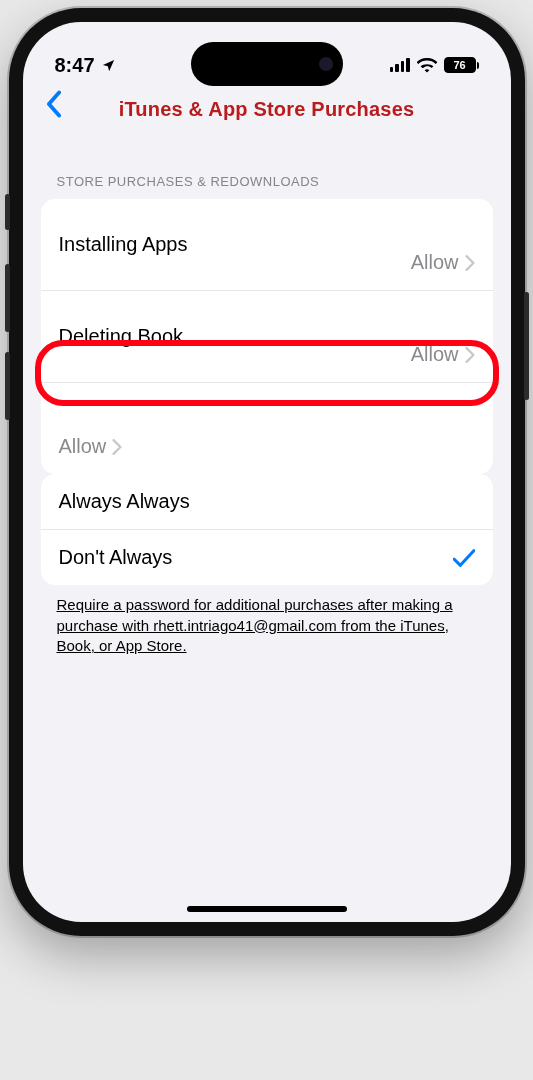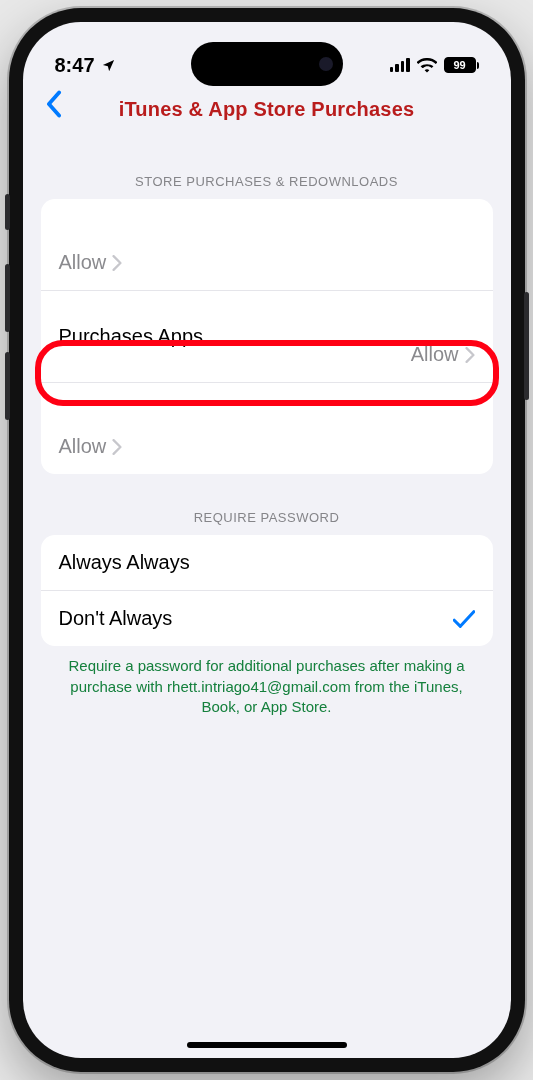--- a/index.html
+++ b/index.html
@@ -7,28 +7,27 @@
       font-family: -apple-system, 'SF Pro Text', 'Helvetica Neue', Helvetica, Arial, sans-serif;
       background: #e8e8e8;
       display: flex;
       justify-content: center;
       align-items: flex-start;
       width: 533px;
       height: 1080px;
     }
     .device {
       width: 516px;
-      height: 1064px;
+      height: 928px;
       background: #111;
       border-radius: 72px;
       padding: 14px;
       position: relative;
       box-shadow: 0 0 0 2px rgba(0,0,0,.2), 0 20px 50px rgba(0,0,0,.3);
       margin-top: 8px;
-      text-align: center;
     }
     .side-btn { position: absolute; background: #2b2b2e; border-radius: 3px; }
     .sb-left1 { left: -4px; top: 186px; width: 5px; height: 36px; }
     .sb-left2 { left: -4px; top: 256px; width: 5px; height: 68px; }
     .sb-left3 { left: -4px; top: 344px; width: 5px; height: 68px; }
     .sb-right { right: -4px; top: 284px; width: 5px; height: 108px; }
     .screen {
       width: 100%; height: 100%;
       background: #f2f2f7;
       border-radius: 58px;
@@ -61,21 +60,21 @@
     .nav-title { font-size:20px; font-weight:700; color:#b91c1c; letter-spacing:.2px; }
     .content { padding: 0 18px; }
     .section-header { font-size:13px; color:#858589; letter-spacing:.5px; padding: 36px 16px 10px; font-weight:400; }
     .group { background:#fff; border-radius:14px; overflow:hidden; }
     .row { display:flex; align-items:center; justify-content:space-between; padding:16px 18px;
       font-size:20px; color:#000; position:relative; }
     .row + .row { border-top:1px solid #e5e5ea; }
     .row .value { display:flex; align-items:center; gap:6px; color:#8a8a8e; font-size:20px;margin-top:36px; }
     .chevron { color:#c7c7cc; }
     .check { color:#007aff; }
-    .footer-text { font-size:15px; color:#15803d; padding:10px 16px 0; line-height:1.38; }
+    .footer-text { font-size:15px; color:#000000; padding:10px 16px 0; line-height:1.38;text-decoration:underline; }
     .home-indicator { position:absolute; bottom:10px; left:50%; transform:translateX(-50%);
       width:160px; height:6px; background:#000; border-radius:4px; }
     .highlight-ring {
       position:absolute; border:6px solid #ff0014; border-radius:28px;
       left:12px; right:12px; height:66px; top:318px; pointer-events:none;
     }
     svg { display:block; }
   </style>
 </head>
 <body>
@@ -104,50 +103,51 @@
             <span></span>
             <span></span>
             <span></span>
           </span>
         <span>
           <svg width="20" height="15" viewBox="0 0 24 18" fill="#000">
               <path d="M12 17.5l-2.8-2.8c1.55-1.55 4.05-1.55 5.6 0L12 17.5zm-5.6-5.6l-2.1-2.1C7.5 6.6 16.5 6.6 19.7 9.8l-2.1 2.1c-2.75-2.75-7.45-2.75-10.2 0zM1.5 7.1L-0.6 5C6.1-1.7 17.9-1.7 24.6 5l-2.1 2.1C17 1.6 7 1.6 1.5 7.1z"></path>
             </svg>
         </span>
         <span class="battery">
-          <span class="battery-body">99</span>
+          <span class="battery-body">76</span>
           <span class="battery-tip"></span>
         </span>
       </div>
     </div>
 
     <div class="nav-bar">
       <div class="back-btn">
         <svg width="18" height="28" viewBox="0 0 12 22" fill="none" stroke="#007aff" stroke-width="3" stroke-linecap="round" stroke-linejoin="round">
             <polyline points="10,2 2,11 10,20"></polyline>
           </svg>
       </div>
       <div class="nav-title">iTunes &amp; App Store Purchases</div>
     </div>
 
     <div class="content">
       <div class="section-header">STORE PURCHASES &amp; REDOWNLOADS</div>
       <div class="group" style="position:relative">
         <div class="row">
+          <span>Installing Apps</span>
           <span class="value">
             <span>Allow</span>
             <span class="chevron">
               <svg width="10" height="16" viewBox="0 0 8 14" fill="none" stroke="#c7c7cc" stroke-width="2" stroke-linecap="round" stroke-linejoin="round">
                   <polyline points="1,1 7,7 1,13"></polyline>
                 </svg>
             </span>
           </span>
         </div>
         <div class="row">
-          <span>Purchases Apps</span>
+          <span>Deleting Book</span>
           <span class="value">
             <span>Allow</span>
             <span class="chevron">
               <svg width="10" height="16" viewBox="0 0 8 14" fill="none" stroke="#c7c7cc" stroke-width="2" stroke-linecap="round" stroke-linejoin="round">
                   <polyline points="1,1 7,7 1,13"></polyline>
                 </svg>
             </span>
           </span>
         </div>
         <div class="row">
@@ -155,21 +155,20 @@
             <span>Allow</span>
             <span class="chevron">
               <svg width="10" height="16" viewBox="0 0 8 14" fill="none" stroke="#c7c7cc" stroke-width="2" stroke-linecap="round" stroke-linejoin="round">
                   <polyline points="1,1 7,7 1,13"></polyline>
                 </svg>
             </span>
           </span>
         </div>
       </div>
 
-      <div class="section-header">REQUIRE PASSWORD</div>
       <div class="group">
         <div class="row">
           <span>Always Always</span>
         </div>
         <div class="row">
           <span>Don't Always</span>
           <span class="check">
             <svg width="22" height="20" viewBox="0 0 18 14" fill="none" stroke="#007aff" stroke-width="2.5" stroke-linecap="round" stroke-linejoin="round">
                 <polyline points="1,8 6,13 17,1"></polyline>
               </svg>

